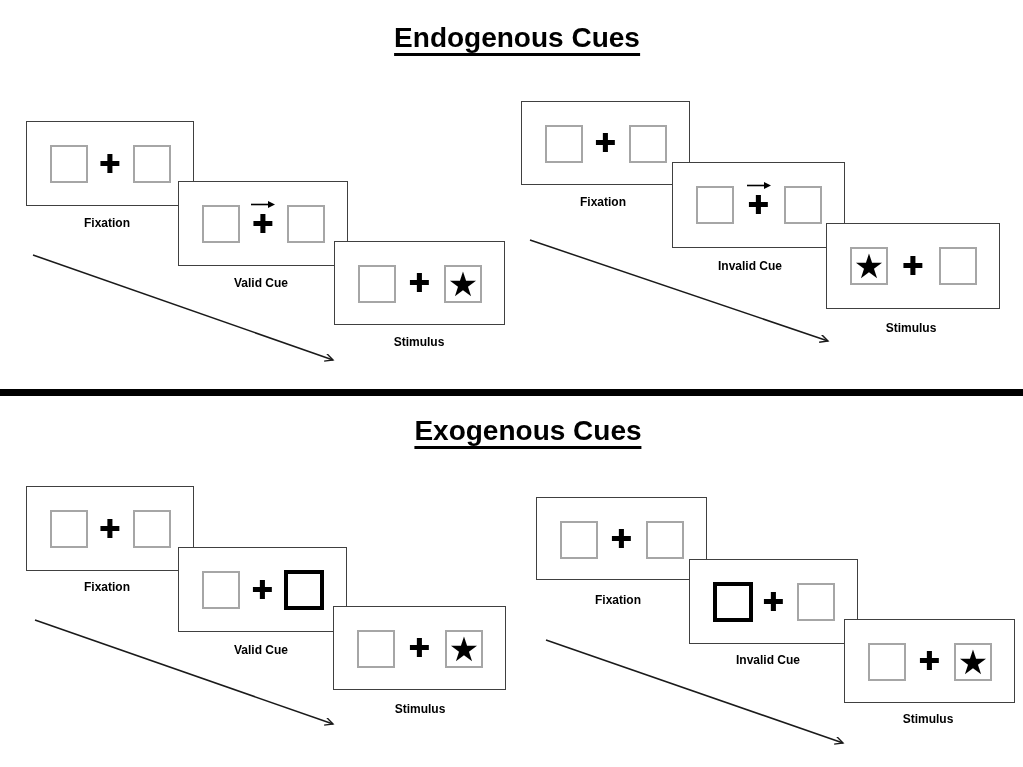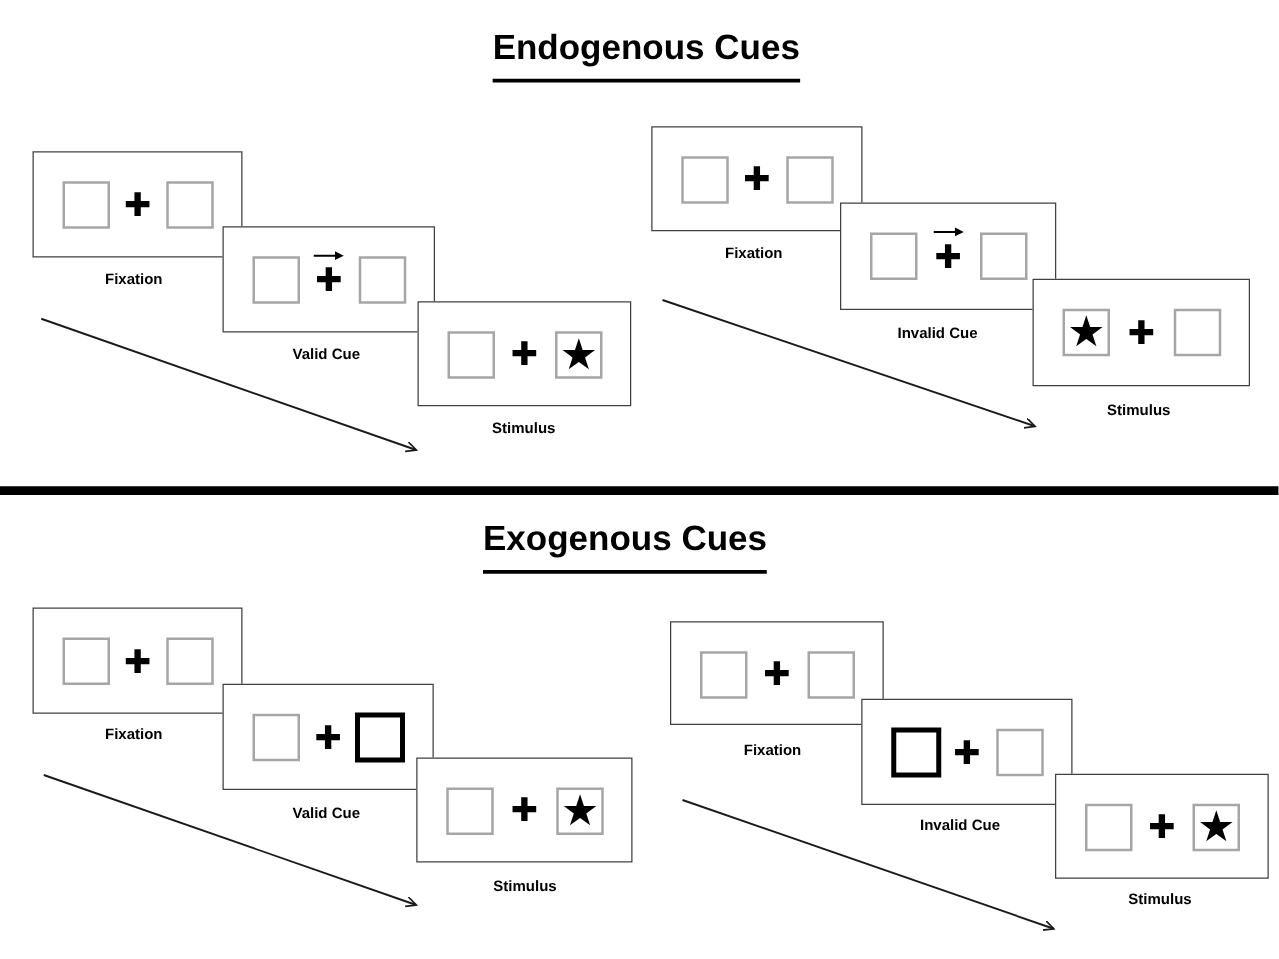--- a/index.html
+++ b/index.html
@@ -4,21 +4,21 @@
 <style>
   html,body{margin:0;padding:0;background:#fff;}
   .canvas{
     position:relative;width:1023px;height:767px;background:#ffffff;
     font-family:"Liberation Sans",sans-serif;overflow:hidden;color:#000;
   }
   .section-title{
     position:absolute;transform:translateX(-50%);
     font-size:28px;font-weight:bold;margin:0;white-space:nowrap;
   }
-  .section-title .u{border-bottom:3px solid #000;padding-bottom:10px;}
+  .section-title .u{border-bottom:3px solid #000;padding-bottom:0;}
   .panel{
     position:absolute;background:#fff;border:1px solid #404040;
     box-sizing:border-box;
   }
   .sq{
     position:absolute;top:23px;width:38px;height:38px;
     border:2px solid #a6a6a6;background:#fff;box-sizing:border-box;
     display:flex;align-items:center;justify-content:center;
   }
   .sq.l{left:23px;}
@@ -95,21 +95,21 @@
     <div class="sq l">
       <span class="star">★</span>
     </div>
     <span class="plus">✚</span>
     <div class="sq r"></div>
   </div>
   <div class="plabel" style="left:911px;top:321px;">Stimulus</div>
 
   <div class="divider"></div>
 
-  <h2 class="section-title" style="left:500px;top:415px;">
+  <h2 class="section-title" style="left:528px;top:415px;">
     <span class="u">Exogenous Cues</span>
   </h2>
 
   <div class="panel" style="left:26px;top:486px;width:168px;height:85px;">
     <div class="sq l"></div>
     <span class="plus">✚</span>
     <div class="sq r"></div>
   </div>
   <div class="plabel" style="left:107px;top:580px;">Fixation</div>
 

